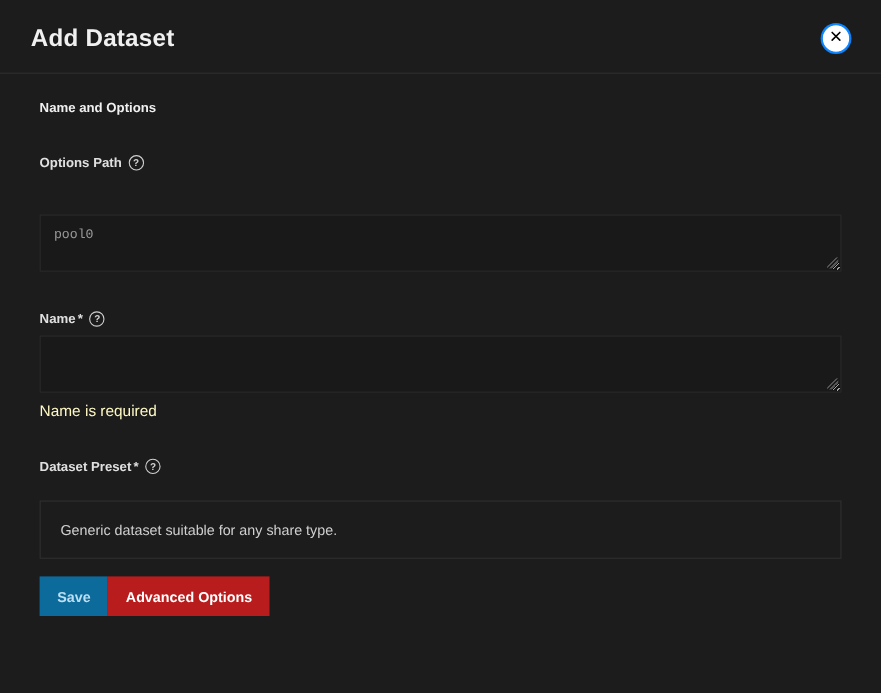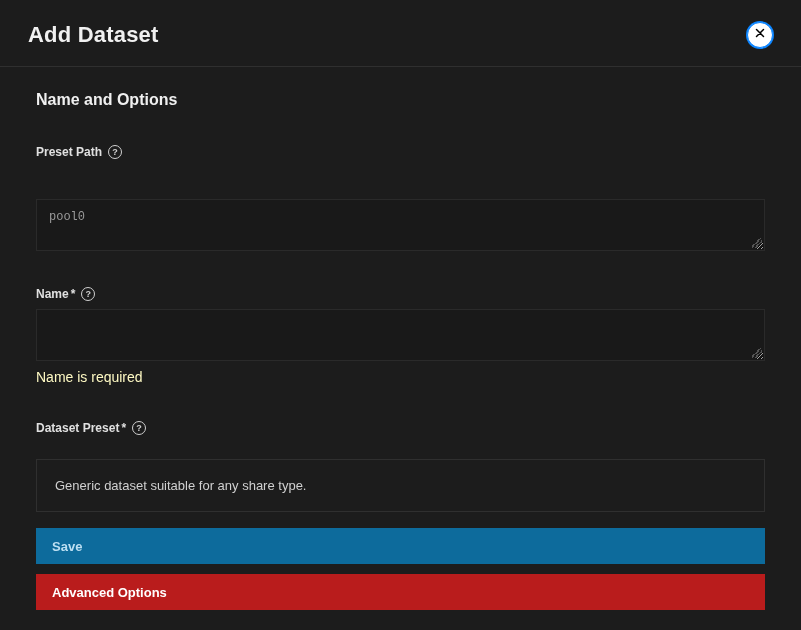--- a/index.html
+++ b/index.html
@@ -34,21 +34,21 @@
     display: flex;
     align-items: center;
     justify-content: center;
     cursor: pointer;
   }
   .close-btn svg { width: 14px; height: 14px; }
   .section {
     padding: 24px 36px 0 36px;
   }
   .section-title {
-    font-size: 16px;
+    font-size: 12px;
     font-weight: 700;
     color: #f0f0f0;
     margin-bottom: 36px;
   }
   .field { margin-bottom: 36px; }
   .field-label-row {
     display: flex;
     align-items: center;
     gap: 6px;
     margin-bottom: 8px;
@@ -121,22 +121,20 @@
     width: 100%;
     background: #1c1c1c;
     border: 1px solid #2f2f2f;
     padding: 18px 18px;
     font-size: 13px;
     color: #d0d0d0;
     margin-bottom: 16px;
   }
   .button-row {
     display: flex;
-    gap: 10px;
-    flex-direction: column;
   }
   .btn {
     height: 36px;
     padding: 0 16px;
     font-size: 13px;
     font-weight: 700;
     border: none;
     cursor: pointer;
     display: flex;
     align-items: center;
@@ -177,21 +175,21 @@
         </svg>
     </span>
   </div>
 </div>
 
 <div class="section">
   <div class="section-title">Name and Options</div>
 
   <div class="field">
     <div class="field-label-row">
-      <span class="field-label">Preset Path</span>
+      <span class="field-label">Options Path</span>
       <span class="help-icon">?</span>
     </div>
     <div class="textarea-box resizable">
       <span>pool0</span>
     </div>
   </div>
 
   <div class="field">
     <div class="field-label-row">
       <span class="field-label">

